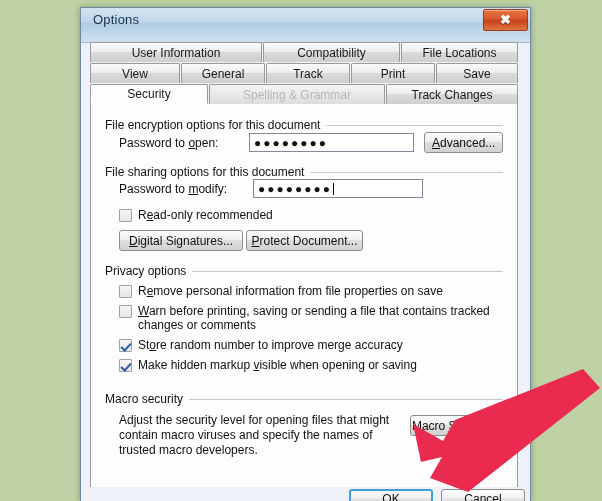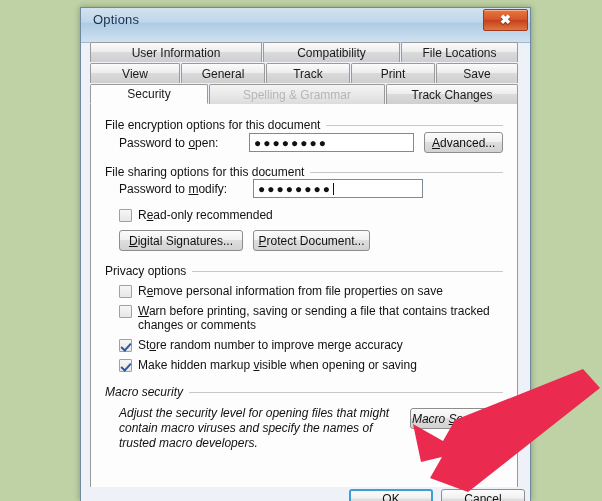--- a/index.html
+++ b/index.html
@@ -226,21 +226,21 @@
     top: 1px;
     width: 4px;
     height: 8px;
     border: solid #2b57a8;
     border-width: 0 2px 2px 0;
     transform: rotate(42deg);
   }
   .check-label { line-height: 14px; max-width: 360px; }
   .u { text-decoration: underline; }
 
-  .btn-row { display: flex; margin-top: 8px; padding-left: 14px; gap: 10px; }
+  .btn-row { display: flex; margin-top: 8px; padding-left: 14px; gap: 3px; }
   .btn.wide1 { width: 124px; }
   .btn.wide2 { width: 117px; }
 
   .macro-body {
     display: flex;
     align-items: flex-start;
     margin-top: 7px;
     padding-left: 14px;
   }
   .macro-text {
@@ -382,21 +382,21 @@
       <div class="check-row">
         <span class="cbox checked"></span>
         <span class="check-label">St<span class="u">o</span>re random number to improve merge accuracy</span>
       </div>
       <div class="check-row">
         <span class="cbox checked"></span>
         <span class="check-label">Make hidden markup <span class="u">v</span>isible when opening or saving</span>
       </div>
     </div>
 
-    <div class="group" style="margin-top:13px;font-style:italic;">
+    <div class="group" style="margin-top:20px;">
       <div class="group-head">
         <span>Macro security</span>
         <span class="rule"></span>
       </div>
       <div class="macro-body">
         <div class="macro-text">Adjust the security level for opening files that might contain macro viruses and specify the names of trusted macro developers.</div>
         <div class="btn macro">
           <span>Macro <span class="u">S</span>ecurity...</span>
         </div>
       </div>

